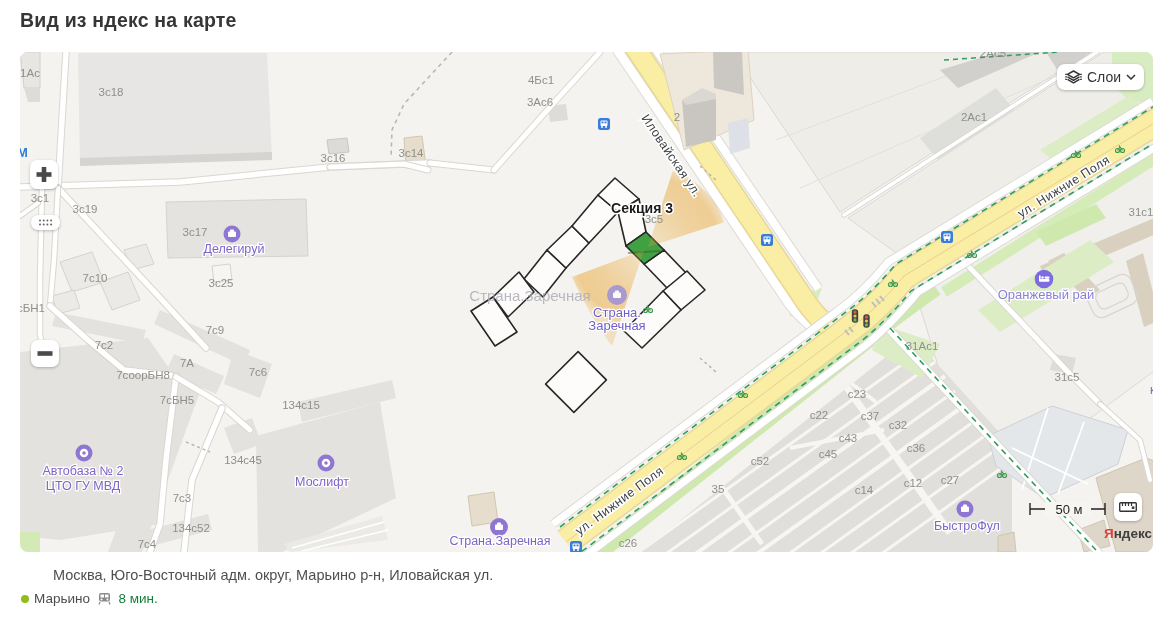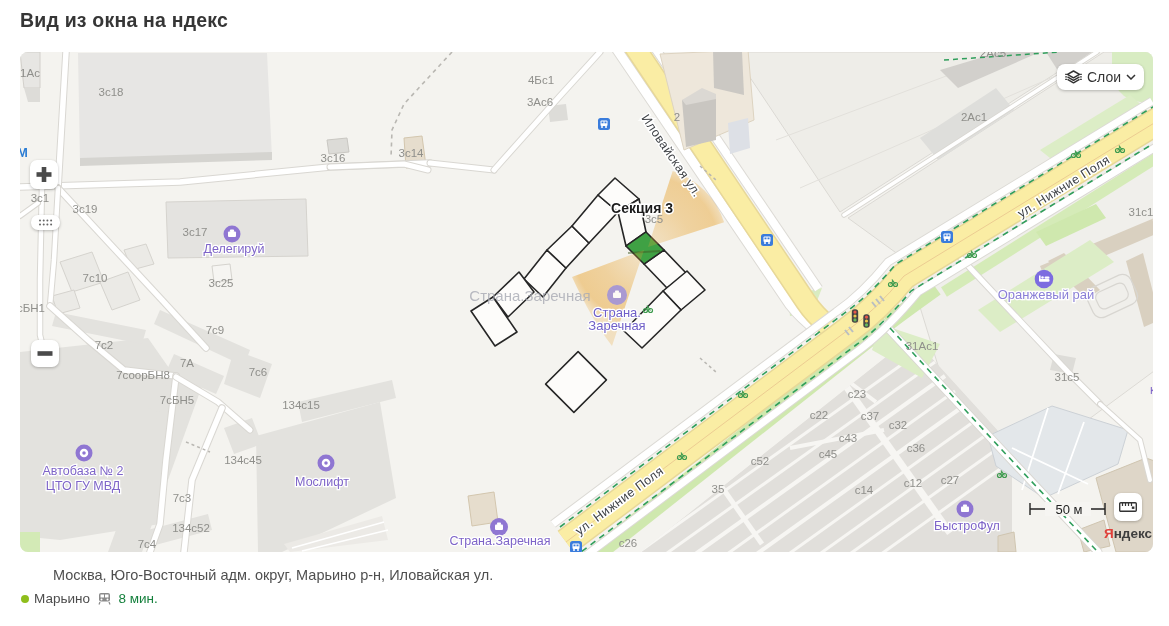--- a/index.html
+++ b/index.html
@@ -3,21 +3,21 @@
 * { margin:0; padding:0; box-sizing:border-box; }
 body { width:1169px; height:626px; background:#ffffff; font-family:"Liberation Sans",sans-serif; position:relative; overflow:hidden; }
 h1 { position:absolute; left:20px; top:9px; font-size:19.5px; color:#363636; letter-spacing:0.2px; }
 .map { position:absolute; left:20px; top:52px; width:1133px; height:500px; border-radius:8px; overflow:hidden; }
 .btn { position:absolute; background:#ffffff; border-radius:6px; box-shadow:0 1px 3px rgba(0,0,0,0.25); }
 .addr { position:absolute; left:21px; top:567px; font-size:14.5px; color:#4f4f4f;margin-left:32px; }
 .metro { position:absolute; left:21px; top:591px; font-size:13.5px; color:#4d4d4d; }
 svg text { font-family:"Liberation Sans",sans-serif; }
 </style></head>
 <body>
-<h1>Вид из окна на ндекс</h1>
+<h1>Вид из ндекс на карте</h1>
 <div class="map">
 <svg width="1133" height="500" viewBox="20 52 1133 500">
 <rect x="20" y="52" width="1133" height="500" fill="#f4f3ef"></rect>
 <polygon points="733,52 1089,52 840,212" fill="#eeede8" stroke="#dbd9d4" stroke-width="1"></polygon>
 <path d="M776,140 L1010,52 M800,188 L1078,66" stroke="#e2e0db" stroke-width="1" fill="none"></path>
 <polygon points="848,218 1104,52 1169,52 1169,86 906,260" fill="#eeede8" stroke="#dbd9d4" stroke-width="1"></polygon>
 <polygon points="908,268 1140,120 1169,120 1169,360 1020,470 940,372" fill="#f0efeb" stroke="#dcdad5" stroke-width="1"></polygon>
 <polygon points="20,52 40,52 40,88 24,88" fill="#e7e6e3" stroke="#d2d0cb" stroke-width="1"></polygon>
 <polygon points="24,88 40,88 40,102 28,102" fill="#dddcd8"></polygon>
 <polygon points="78,53 267,53 272,158 80,164" fill="#e7e6e4"></polygon>

